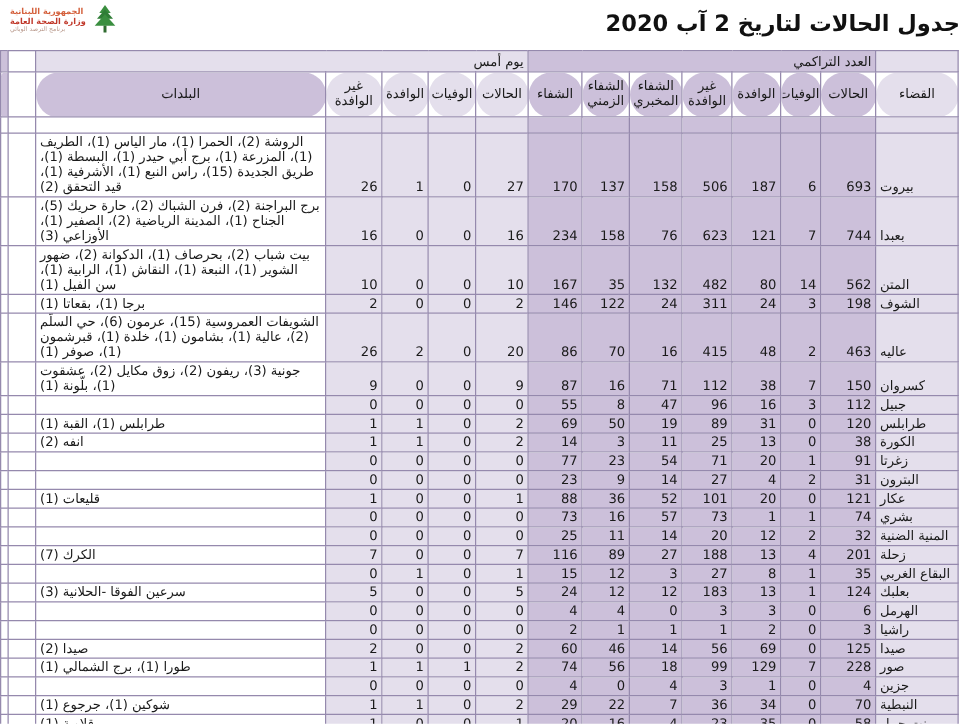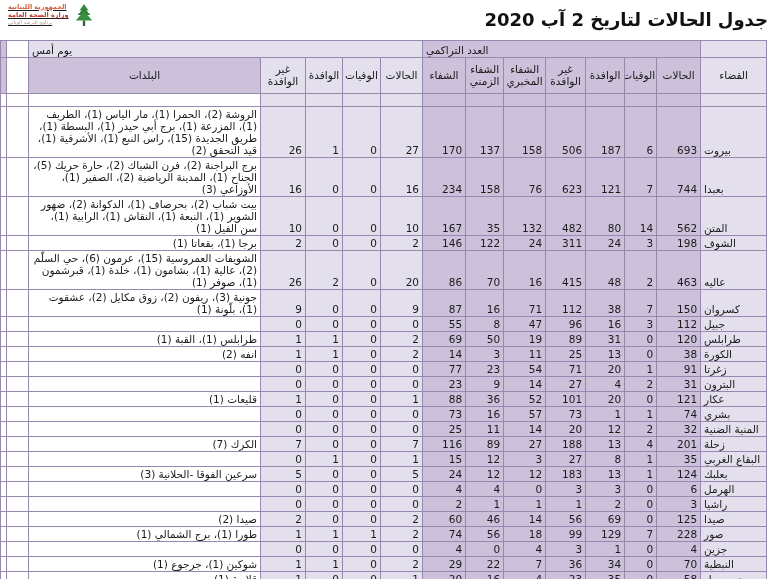--- a/index.html
+++ b/index.html
@@ -6,48 +6,48 @@
     --cum-bg:#ccc0da;
     --light-bg:#e4dfec;
     --border:#9589ad;
   }
   *{box-sizing:border-box;margin:0;padding:0;}
   html,body{background:#fff;}
   body{
     width:772px;height:579px;position:relative;overflow:hidden;
     font-family:"DejaVu Sans",sans-serif;color:#1a1a1a;
   }
-  .logo{position:absolute;left:8px;top:3px;display:flex;align-items:flex-start;gap:4px;text-decoration:underline;}
+  .logo{position:absolute;left:8px;top:3px;display:flex;align-items:flex-end;gap:4px;}
   .logo-text{display:flex;flex-direction:column;align-items:flex-end;line-height:1.25;}
   .logo-line1{font-size:6.5px;color:#d4603c;font-weight:bold;}
   .logo-line2{font-size:6.5px;color:#c0392b;font-weight:bold;}
   .logo-line3{font-size:5px;color:#b99a8d;}
   .cedar{width:22px;height:24px;}
   .page-title{
     position:absolute;top:9px;right:4px;direction:rtl;
     font-size:18px;font-weight:bold;color:#111;
   }
   table.cases{
     position:absolute;top:40px;left:0;
     width:766px;table-layout:fixed;border-collapse:collapse;direction:rtl;
   }
   table.cases th,table.cases td{
     border:1px solid var(--border);
     font-size:10.5px;font-weight:normal;
     vertical-align:bottom;padding:1px 3px;line-height:12px;
     overflow:hidden;
   }
-  th.grp{text-align:left;vertical-align:middle;}
-  tr.subhead th{text-align:center;vertical-align:middle;line-height:11.5px;padding:1px 1px;}
+  th.grp{text-align:right;vertical-align:middle;}
+  tr.subhead th{text-align:center;vertical-align:middle;line-height:11.5px;padding:1px 1px;border-radius:18px;}
   .m{background:var(--cum-bg);}
   .l{background:var(--light-bg);}
   .w{background:#fff;}
   td.num{direction:ltr;text-align:right;}
   td.qada{text-align:left;}
-  td.towns{font-size:9.5px;line-height:11.5px;text-align:right;}
+  td.towns{font-size:9.5px;line-height:11.5px;text-align:left;}
   tr.grouphead{height:17px;}
   tr.subhead{height:36px;}
   tr.spacer{height:13px;}
 </style>
 </head>
 <body>
 
 <div class="logo">
   <div class="logo-text" dir="rtl">
     <div class="logo-line1">الجمهورية اللبنانية</div>

